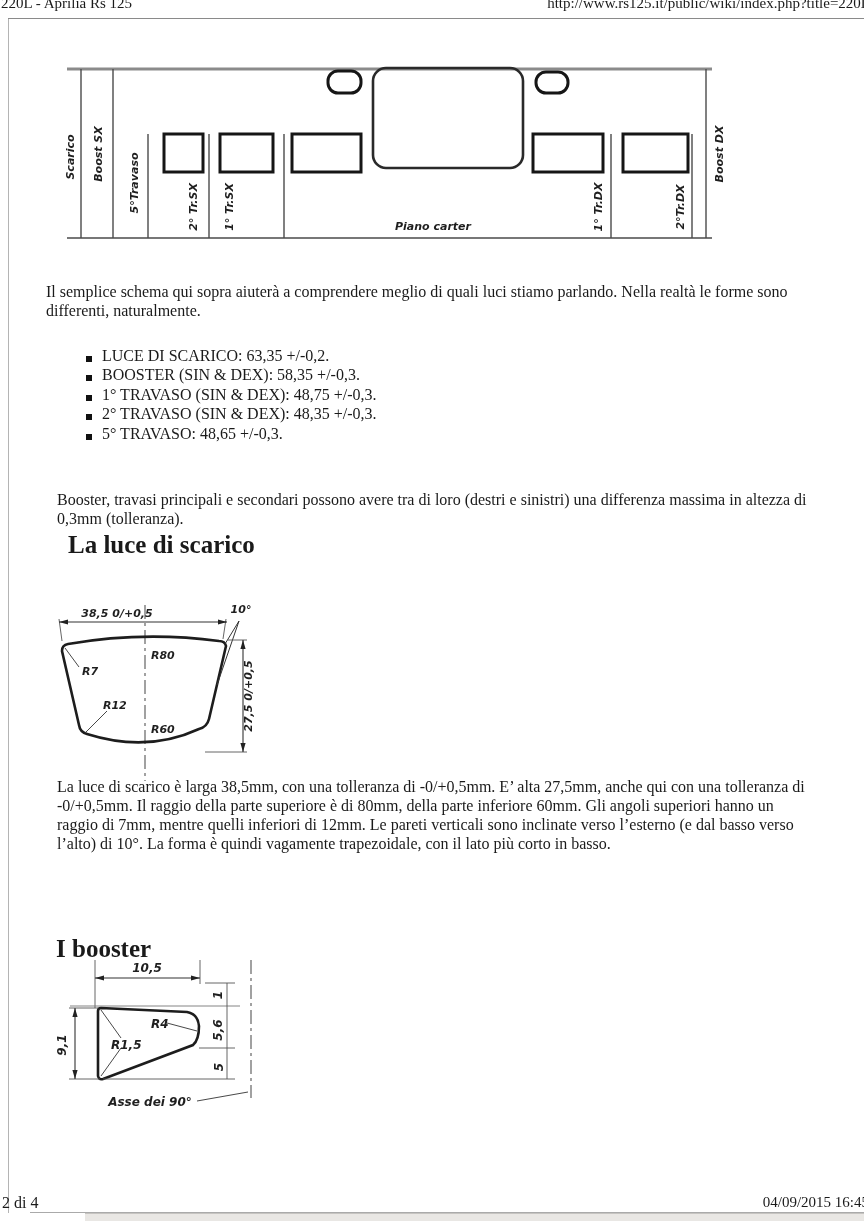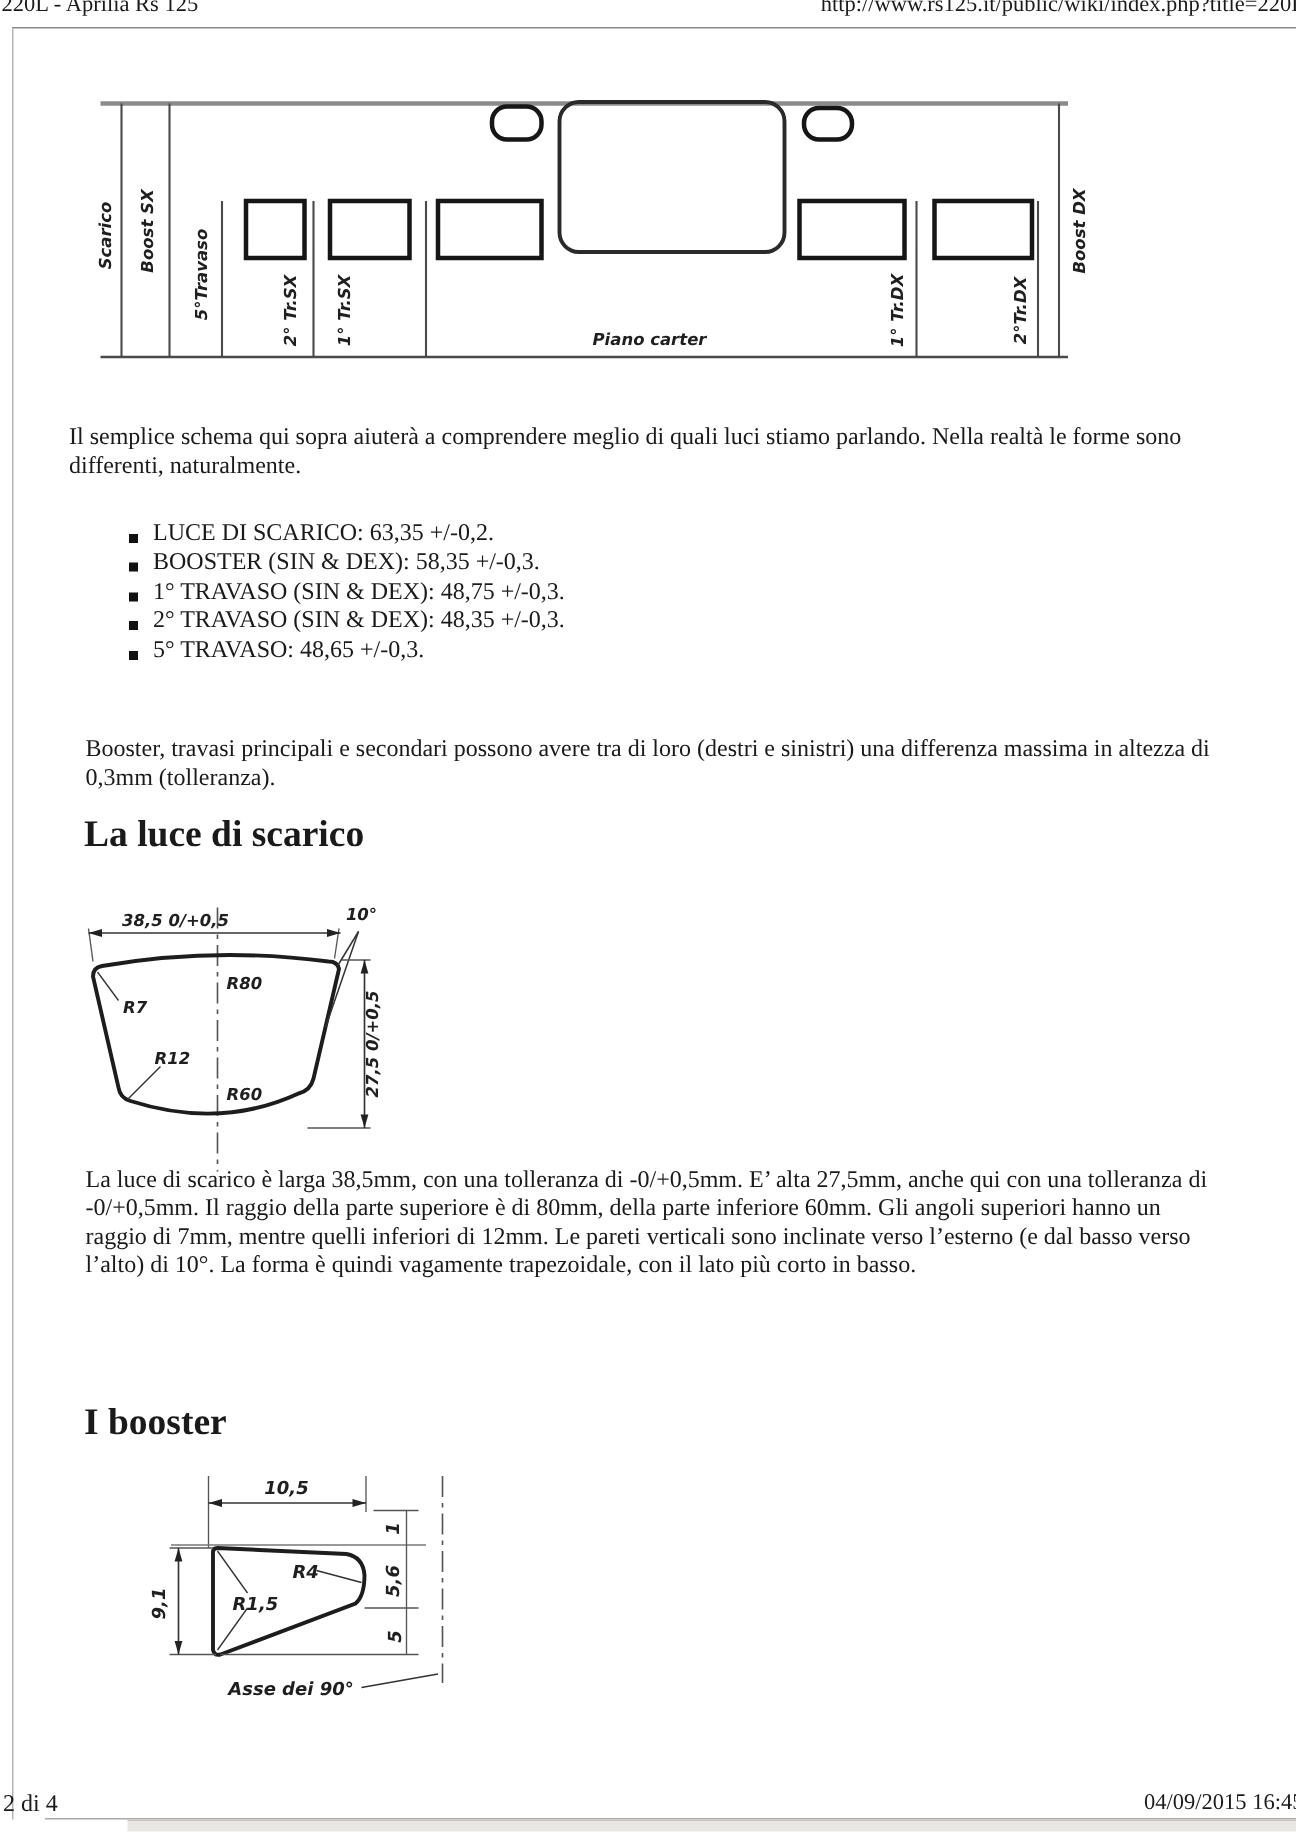--- a/index.html
+++ b/index.html
@@ -96,21 +96,21 @@
       <span>2° TRAVASO (SIN &amp; DEX): 48,35 +/-0,3.</span>
     </div>
   <div class="bullet-item">
       <span class="sq"></span>
       <span>5° TRAVASO: 48,65 +/-0,3.</span>
     </div>
 </div>
 
 <div class="abs para" style="left:57px;top:490px;">Booster, travasi principali e secondari possono avere tra di loro (destri e sinistri) una differenza massima in altezza di 0,3mm (tolleranza).</div>
 
-<div class="abs h2" style="left:56px;top:531px;margin-top:12px;">La luce di scarico</div>
+<div class="abs h2" style="left:68px;top:531px;">La luce di scarico</div>
 
 <div class="abs" style="left:55px;top:595px;">
   <svg width="250" height="192" viewBox="0 0 250 192">
 
     <line x1="90" y1="10" x2="90" y2="186" stroke="#555" stroke-width="1.1" stroke-dasharray="14 4 3 4"></line>
 
     <path d="M 7 56 Q 7 50 13 49 Q 88 36 164 46 Q 170 46 171 51 L 154 124 Q 152 132 144 134 Q 92 158 32 139 Q 25 137 24 130 Z" fill="none" stroke="#1d1d1d" stroke-width="2.6"></path>
 
     <line x1="7" y1="46" x2="4" y2="24" stroke="#555" stroke-width="0.9"></line>
     <line x1="168" y1="44" x2="171" y2="24" stroke="#555" stroke-width="0.9"></line>
@@ -136,21 +136,21 @@
     <line x1="52" y1="116" x2="30" y2="138" stroke="#333" stroke-width="0.9"></line>
     <text class="dlab2" x="48" y="114">R12</text>
     <text class="dlab2" x="96" y="138">R60</text>
   </svg>
 </div>
 
 <div class="abs para" style="left:57px;top:777px;">La luce di scarico è larga 38,5mm, con una tolleranza di -0/+0,5mm. E’ alta 27,5mm, anche qui con una tolleranza di -0/+0,5mm. Il raggio della parte superiore è di 80mm, della parte inferiore 60mm. Gli angoli superiori hanno un raggio di 7mm, mentre quelli inferiori di 12mm. Le pareti verticali sono inclinate verso l’esterno (e dal basso verso l’alto) di 10°. La forma è quindi vagamente trapezoidale, con il lato più corto in basso.</div>
 
 <div class="abs h2" style="left:56px;top:903px;margin-top:32px;">I booster</div>
 
-<div class="abs" style="left:55px;top:972px;margin-left:44px;">
+<div class="abs" style="left:55px;top:948px;">
   <svg width="230" height="172" viewBox="0 0 230 172">
 
     <line x1="196" y1="12" x2="196" y2="150" stroke="#555" stroke-width="1.1" stroke-dasharray="14 4 3 4"></line>
 
     <line x1="40" y1="12" x2="40" y2="60" stroke="#555" stroke-width="0.9"></line>
     <line x1="145" y1="12" x2="145" y2="36" stroke="#555" stroke-width="0.9"></line>
     <line x1="40" y1="30" x2="145" y2="30" stroke="#333" stroke-width="1.1"></line>
     <path d="M40 30 l9 -2.6 l0 5.2 z" fill="#222"></path>
     <path d="M145 30 l-9 -2.6 l0 5.2 z" fill="#222"></path>
     <text class="dlab3" x="92" y="24" text-anchor="middle">10,5</text>

